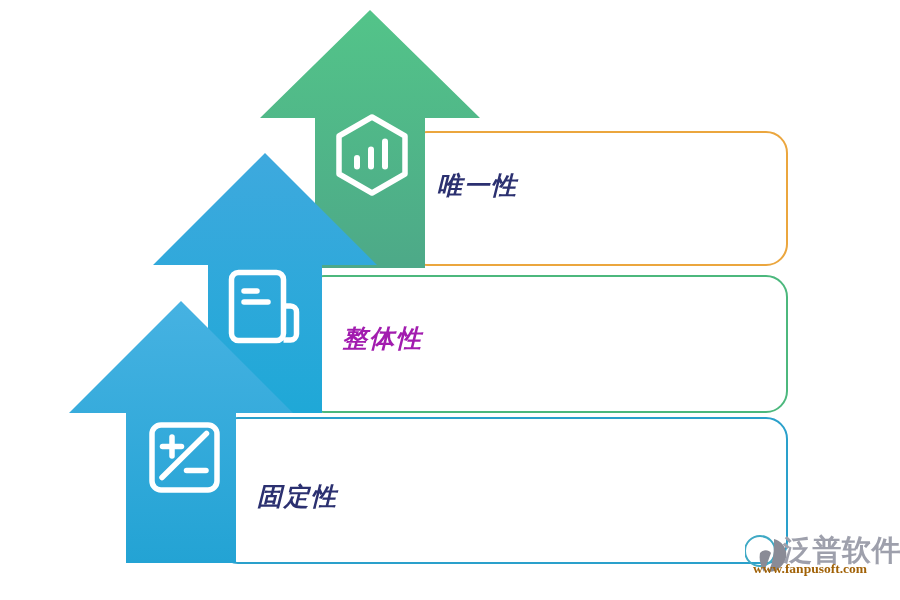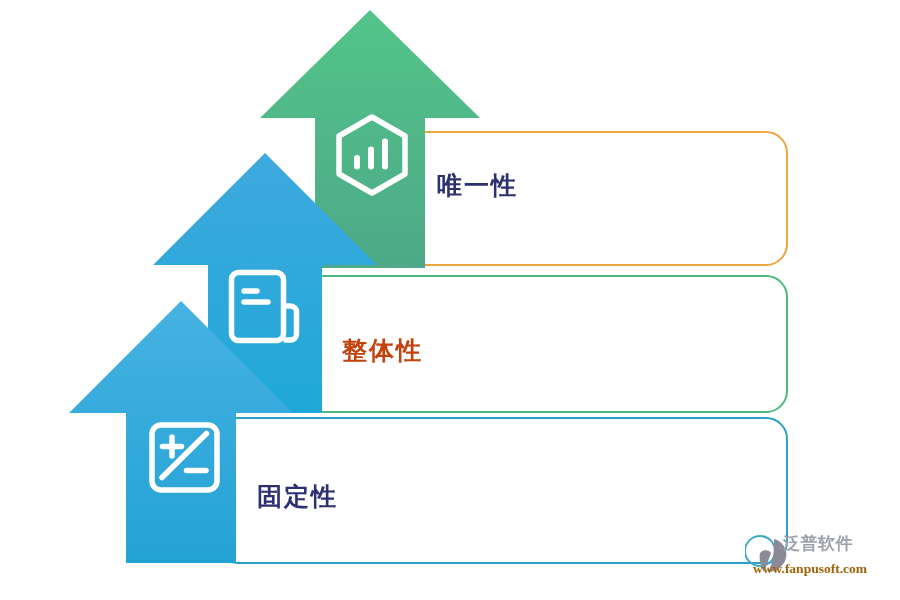--- a/index.html
+++ b/index.html
@@ -6,26 +6,26 @@
   #canvas{
     position:relative;width:900px;height:600px;background:#ffffff;overflow:hidden;
     font-family:"Liberation Sans","DejaVu Sans",sans-serif;
   }
   .feature-box{
     position:absolute;background:#ffffff;border:2.5px solid #999;
     border-radius:22px;box-sizing:border-box;z-index:1;
   }
   .feature-label{
     position:absolute;z-index:3;font-size:25px;font-weight:bold;
-    color:#2B3070;letter-spacing:2px;line-height:1;white-space:nowrap;
+    color:#2B3070;letter-spacing:2px;line-height:1;white-space:nowrap;font-style:italic;
   }
   #arrow-layer{position:absolute;left:0;top:0;z-index:2;pointer-events:none;}
   #watermark{position:absolute;right:5px;bottom:10px;width:150px;height:55px;z-index:4;}
   #brand-name{
-    position:absolute;left:38px;top:0px;font-size:17px;font-weight:bold;
+    position:absolute;left:38px;top:0px;font-size:29px;font-weight:bold;
     letter-spacing:0.5px;line-height:1.1;white-space:nowrap;
   }
   #brand-url{
     position:absolute;left:8px;top:26px;font-size:13.5px;font-weight:bold;
     font-family:"Liberation Serif","DejaVu Serif",serif;white-space:nowrap;
   }
   #logo-mark{position:absolute;left:0;top:-6px;}
 </style>
 </head>
 <body>
@@ -77,21 +77,21 @@
     <g fill="none" stroke="#ffffff" stroke-width="5.5" stroke-linejoin="round" stroke-linecap="round">
       <rect x="152" y="425" width="65" height="65" rx="9"></rect>
       <path d="M162.5 446.5 h19"></path>
       <path d="M172 437 v19"></path>
       <path d="M162 477.5 L206.5 433.5"></path>
       <path d="M186.5 470.5 h19.5"></path>
     </g>
   </svg>
 
   <div class="feature-label" style="left: 437px; top: 173px; color: rgb(43, 48, 112);">唯一性</div>
-  <div class="feature-label" style="left: 342px; top: 338px; color: #c2410c;">整体性</div>
+  <div class="feature-label" style="left: 342px; top: 326px; color: #a21caf;">整体性</div>
   <div class="feature-label" style="left: 257px; top: 484px; color: rgb(43, 48, 112); text-align: center;">固定性</div>
 
   <div id="watermark">
     <svg id="logo-mark" width="46" height="48" viewBox="0 0 46 48">
       <circle cx="15" cy="22" r="15" fill="none" stroke-width="2" stroke="#3FA9C5"></circle>
       <path d="M29 10 C42 14 43 26 40 32 C36 40 29 43 23 43 C29 33 29 21 29 10 Z" fill="#8A8B96"></path>
       <path d="M15 24 C19 20 24 21 26 24 L19 43 C15 36 14 30 15 24 Z" fill="#8A8B96"></path>
     </svg>
     <div id="brand-name" style="color: rgb(158, 160, 172);">泛普软件</div>
     <div id="brand-url" style="color: #a16207;">www.fanpusoft.com</div>

